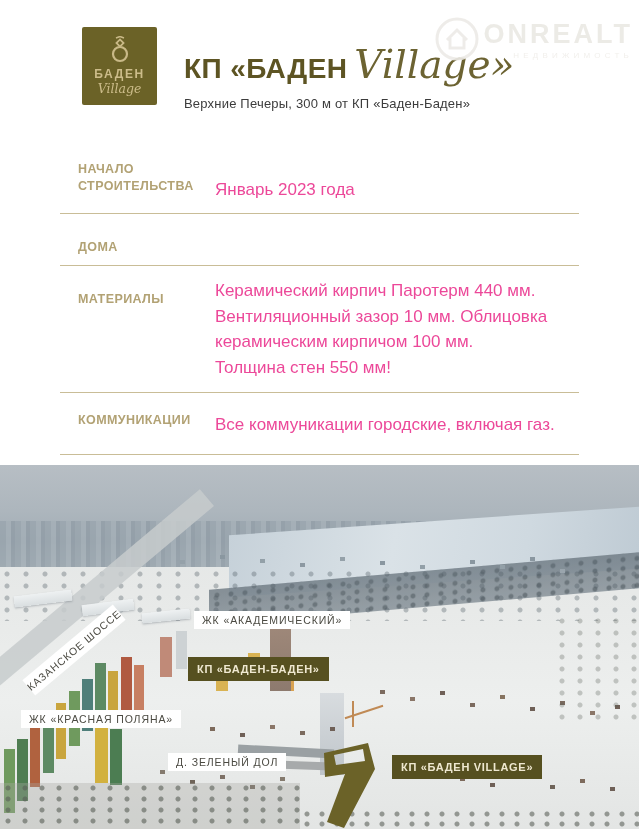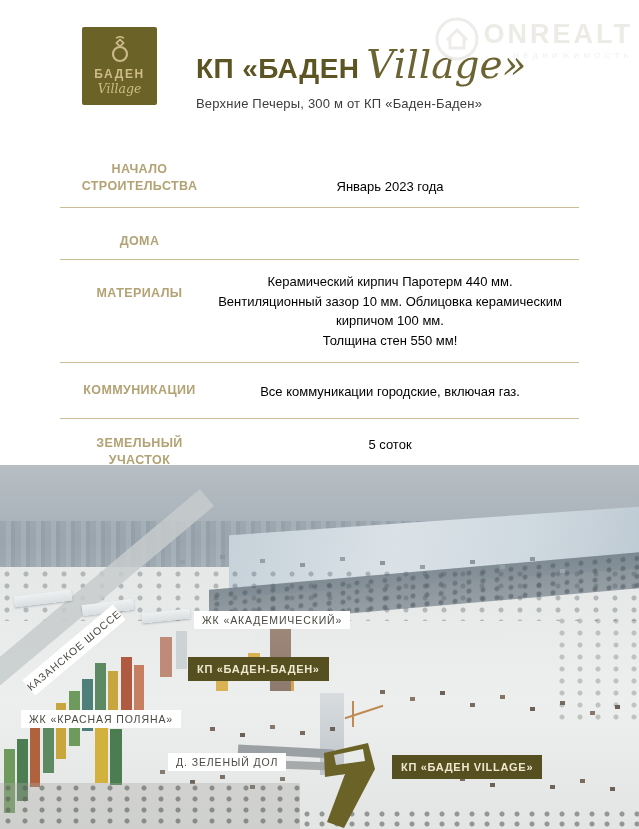--- a/index.html
+++ b/index.html
@@ -11,40 +11,40 @@
   
   .header{position:relative;height:115px;}
   .logo{
     position:absolute;left:82px;top:27px;width:75px;height:78px;
     background:#6b6227;border-radius:2px;display:flex;flex-direction:column;
     align-items:center;justify-content:center;gap:1px;
   }
   .logo .ring{margin-bottom:2px;}
   .logo .logo-title{color:#ccbc8a;font-size:12px;font-weight:bold;letter-spacing:1.6px;}
   .logo .logo-script{color:#ccbc8a;font-family:"DejaVu Serif",serif;font-style:italic;font-size:12.5px;margin-top:-1px;}
-  .title-block{position:absolute;left:196px;top:42px;}
+  .title-block{position:absolute;left:184px;top:42px;}
   .title-line{display:flex;align-items:baseline;}
   .title-main{font-size:28px;font-weight:bold;color:#5d5423;letter-spacing:.4px;}
   .title-script{font-family:"DejaVu Serif",serif;font-style:italic;font-size:39px;color:#6c6332;margin-left:7px;}
   .subtitle{margin-top:9px;font-size:13px;color:#3c3c3c;letter-spacing:.2px;}
   
   .watermark{position:absolute;right:6px;top:16px;display:flex;align-items:center;gap:4px;opacity:.9;}
   .wm-text{display:flex;flex-direction:column;align-items:flex-end;}
   .wm-name{font-size:27px;font-weight:800;letter-spacing:3px;color:#ebe9e4;}
   .wm-tagline{font-size:8px;letter-spacing:4.2px;color:#f0eeea;margin-top:1px;}
   
-  .specs{margin:44px 60px 0 60px;text-align:center;}
+  .specs{margin:44px 60px 0 60px;}
   .spec-row{display:flex;align-items:flex-start;}
   .spec-label{
     width:155px;flex:0 0 155px;padding-left:18px;box-sizing:border-box;
     font-size:12.5px;font-weight:bold;color:#b2a274;letter-spacing:.4px;line-height:1.35;
     padding-right:14px;
   }
   .spec-value{
-    flex:1;font-size:13px;color:#000000;line-height:1.5;white-space:pre-line;
+    flex:1;font-size:17px;color:#ec4899;line-height:1.5;white-space:pre-line;
     padding-right:14px;
   }
   .sep{border:none;border-top:1px solid #c9bd97;margin:0;}
   .row-1{padding:2px 0 10px 0;}
   .row-1 .spec-value{padding-top:16px;}
   .row-2{padding:10px 0 10px 0;}
   .row-2 .spec-label{padding-top:15px;}
   .row-3{padding:12px 0 12px 0;}
   .row-3 .spec-label{padding-top:13px;}
   .row-4{padding:19px 0 16px 0;}

